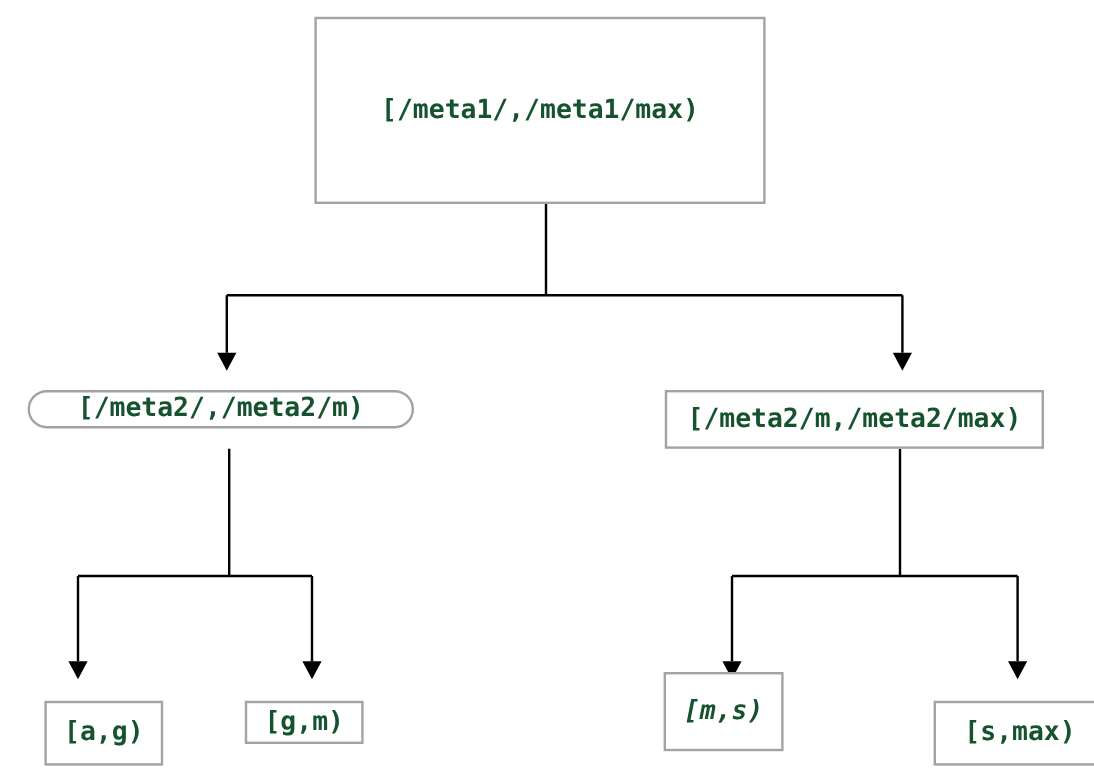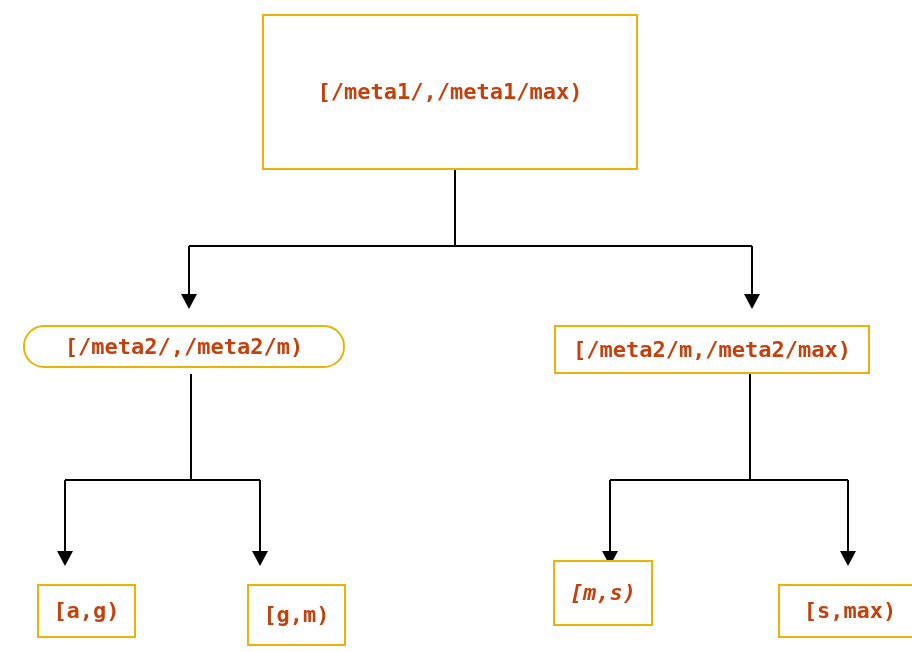--- a/index.html
+++ b/index.html
@@ -19,36 +19,36 @@
       position: absolute;
       left: 0;
       top: 0;
       width: 912px;
       height: 652px;
       display: block;
     }
     .node {
       position: absolute;
       box-sizing: border-box;
-      border: 2px solid #eab308;
+      border: 2px solid #a3a3a3;
       background: #ffffff;
-      color: #c2410c;
+      color: #14532d;
       display: flex;
       align-items: center;
       justify-content: center;
       font-weight: bold;
       font-size: 22px;
       line-height: 1;
       white-space: pre;
     }
     .node-root      { left: 262px; top: 14px;  width: 376px; height: 156px; }
-    .node-left      { left: 23px;  top: 325px; width: 322px; height: 43px; border-radius: 21px; }
+    .node-left      { left: 23px;  top: 325px; width: 322px; height: 32px; border-radius: 21px; }
     .node-right     { left: 554px; top: 325px; width: 316px; height: 49px; }
     .node-leaf-ag   { left: 9px;   top: 584px; width: 99px;  height: 54px; margin-left: 28px; }
-    .node-leaf-gm   { left: 204px; top: 584px; width: 99px;  height: 62px; margin-left: 43px; }
+    .node-leaf-gm   { left: 204px; top: 584px; width: 99px;  height: 36px; }
     .node-leaf-ms   { left: 553px; top: 560px; width: 100px; height: 66px; font-style: italic; }
     .node-leaf-smax { left: 778px; top: 584px; width: 144px; height: 54px; }
     .edge-line {
       stroke: #000000;
       stroke-width: 2;
       fill: none;
     }
     .arrowhead {
       fill: #000000;
       stroke: none;

